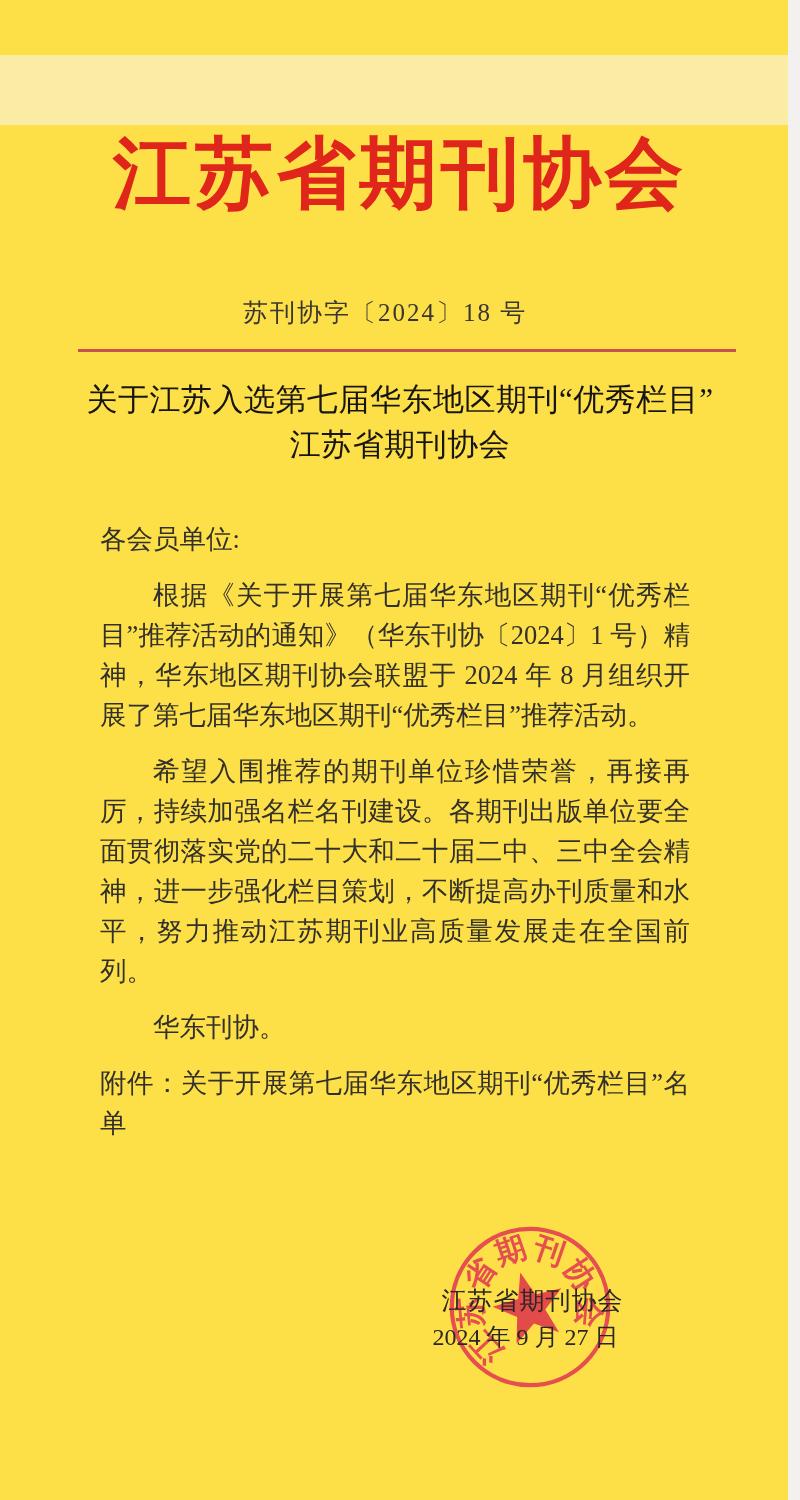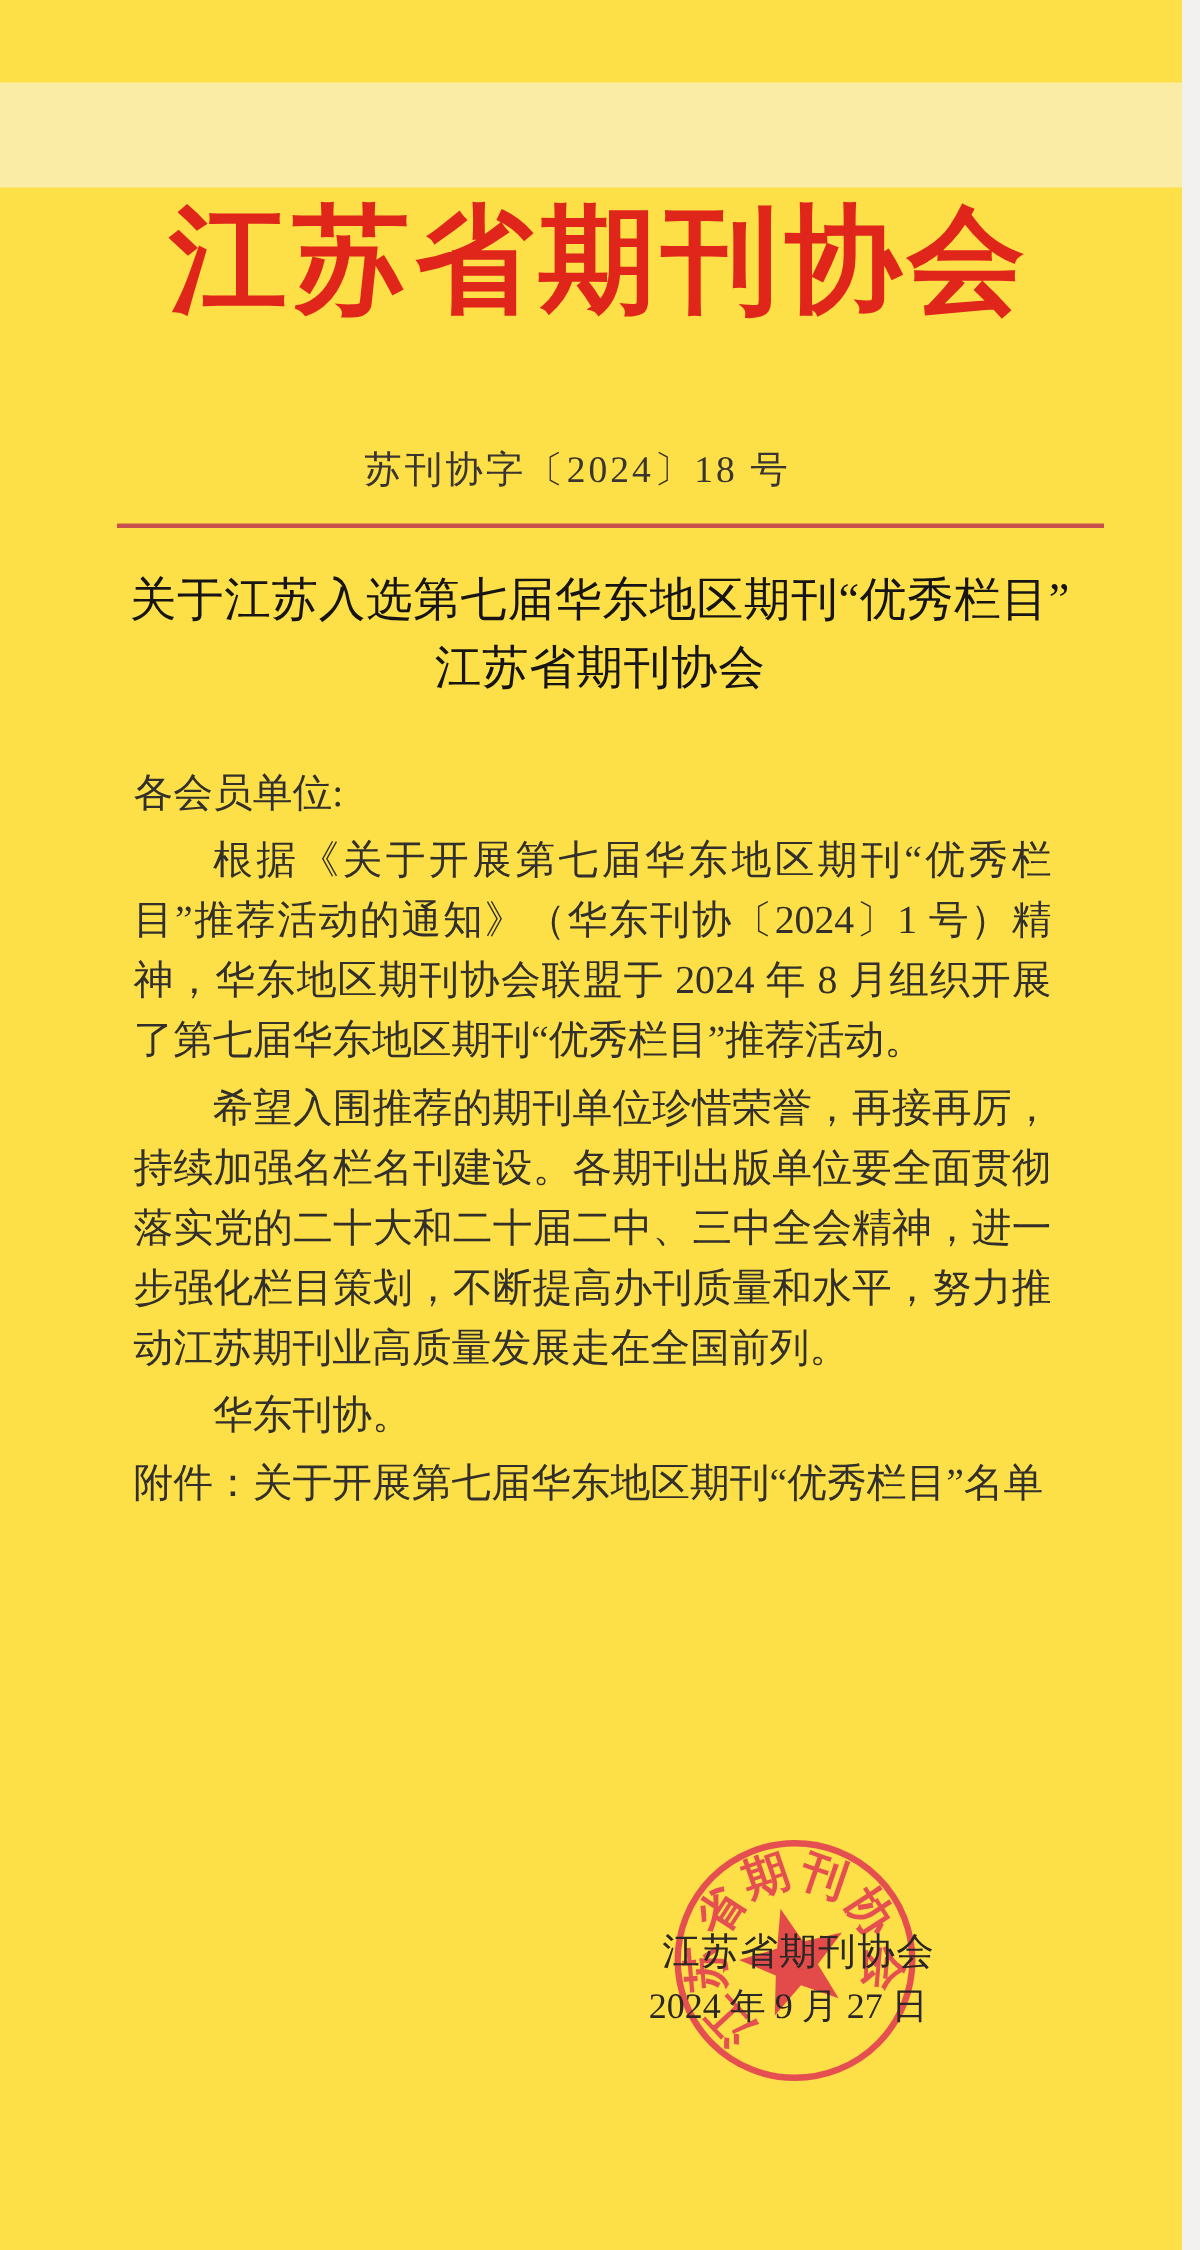--- a/index.html
+++ b/index.html
@@ -38,21 +38,21 @@
     text-align:center;
     font-size:31px;line-height:45px;font-weight:normal;
     color:#171514;letter-spacing:0.5px;
   }
   .body-block{
     position:absolute;left:84px;top:503px;width:622px;
     font-size:26.5px;line-height:40px;
     color:#33302c;
     text-align:justify;
   }
-  .body-block p{margin:5px;padding:0;}
+  .body-block p{margin:16px;padding:0;}
   .body-block p.indent{text-indent:2em;}
   .attachment{
     margin-top:24px;
   }
   .seal{
     position:absolute;left:445px;top:1222px;width:170px;height:170px;
     z-index:1;opacity:0.88;
   }
   .seal svg{display:block;width:170px;height:170px;}
   .seal text{

